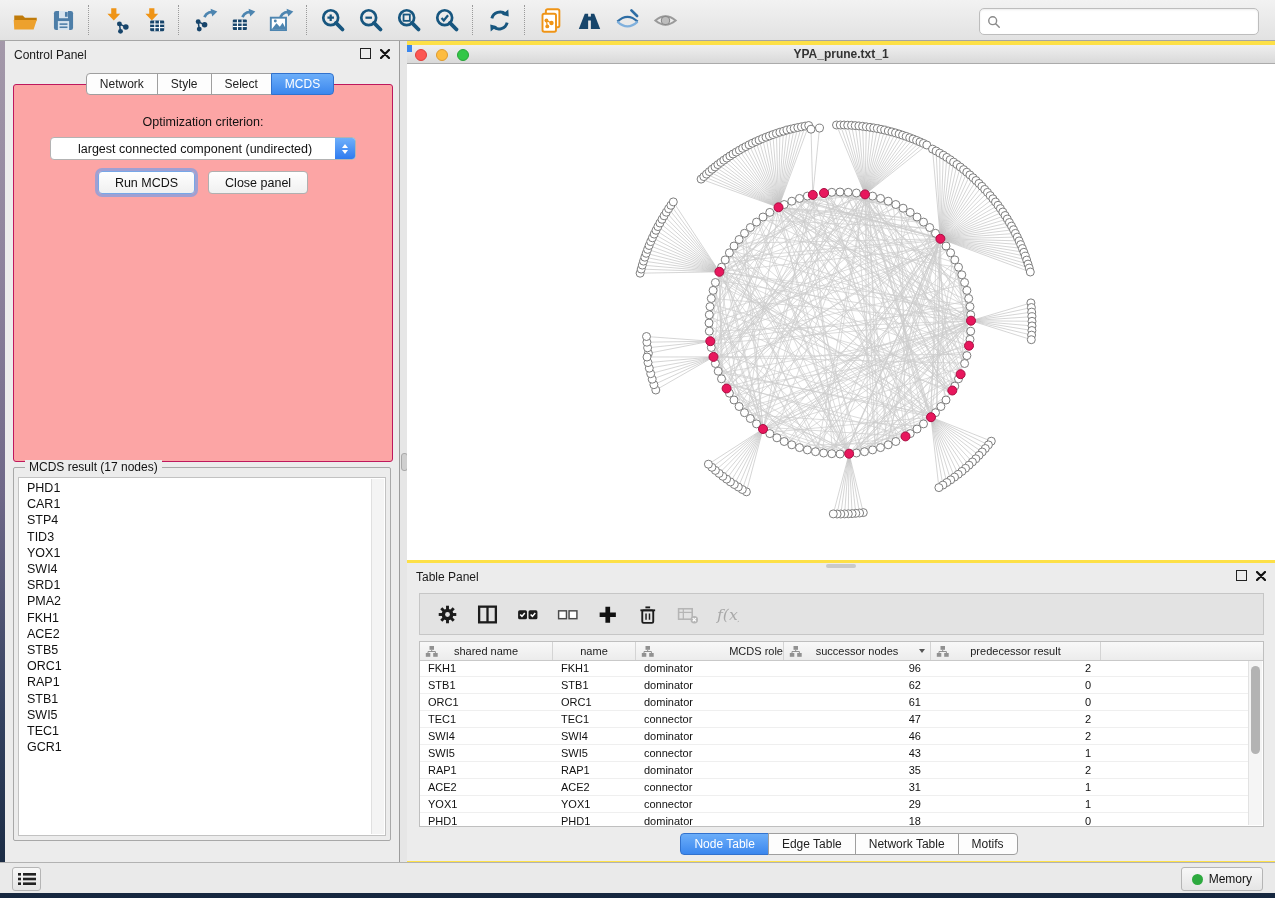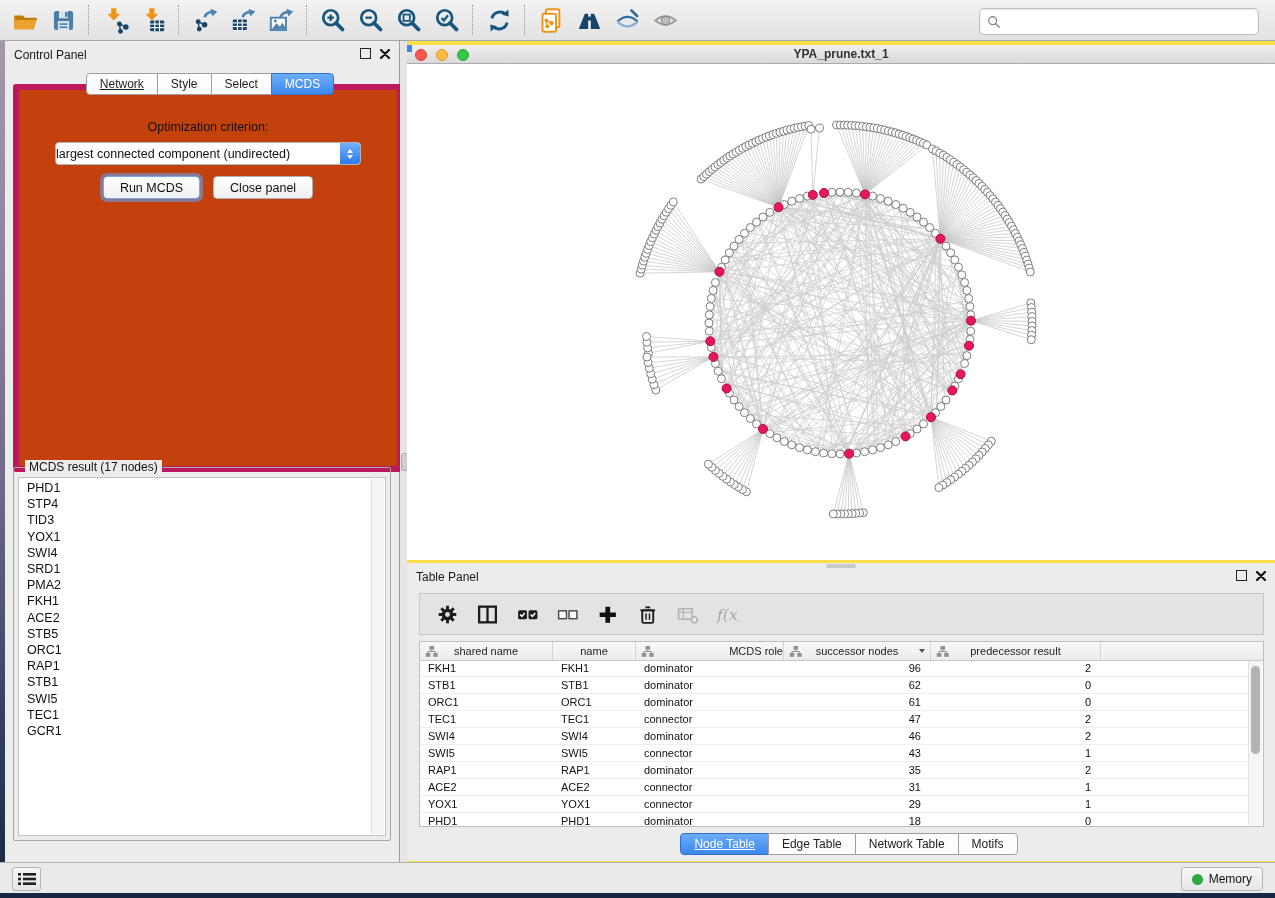--- a/index.html
+++ b/index.html
@@ -20,30 +20,30 @@
   
   #control-panel{left:5px;top:41px;width:395px;height:821px;background:#ececec;
     border-right:1px solid #9c9c9c;box-sizing:border-box;}
   .panel-title{position:absolute;left:9px;top:7px;font-size:12px;color:#1a1a1a;}
   .panel-btns{position:absolute;right:9px;top:7px;display:flex;gap:9px;align-items:center;}
   .float-ico{width:9px;height:9px;border:1.5px solid #222;display:inline-block;}
   .close-ico svg{width:10px;height:10px;display:block;}
   .seg-tabs{display:inline-flex;}
   .seg-tab{height:20px;line-height:20px;padding:0 13px;font-size:12px;background:#fdfdfd;color:#222;
     border:1px solid #9f9f9f;margin-left:-1px;cursor:default;}
-  .seg-tab:first-child{border-radius:4px 0 0 4px;margin-left:16px;text-decoration:underline;}
+  .seg-tab:first-child{border-radius:4px 0 0 4px;margin-left:16px;}
   .seg-tab:last-child{border-radius:0 4px 4px 0;}
   .seg-tab.sel{background:linear-gradient(#6caef9,#3b87ee);color:#fff;border-color:#3272cd;}
   #cp-tabs{position:absolute;left:0;top:32px;width:100%;display:flex;justify-content:center;z-index:3;}
-  #cp-content{position:absolute;left:8px;top:43px;width:378px;height:376px;background:#c2410c;
-    border:6px solid #be185d;border-radius:3px;}
+  #cp-content{position:absolute;left:8px;top:43px;width:378px;height:376px;background:#fca5a5;
+    border:1px solid #be185d;border-radius:3px;}
   #opt-label{position:absolute;left:0;top:30px;width:100%;text-align:center;font-size:12.5px;color:#111;}
   #criterion-select{position:absolute;left:36px;top:52px;width:306px;height:23px;background:#fff;
     border:1px solid #b3b3b3;border-radius:4px;box-sizing:border-box;display:flex;align-items:center;}
-  #criterion-select .val{flex:1;font-size:12.5px;padding-left:0;color:#111;white-space:nowrap;}
+  #criterion-select .val{flex:1;font-size:12.5px;padding-left:27px;color:#111;white-space:nowrap;}
   #criterion-select .cap{width:20px;height:21px;border-radius:0 3px 3px 0;
     background:linear-gradient(#6fb0fa,#2e7bf0);display:flex;flex-direction:column;align-items:center;justify-content:center;gap:2px;}
   .chev{width:0;height:0;border-left:3.5px solid transparent;border-right:3.5px solid transparent;}
   .chev.up{border-bottom:4px solid #fff;}
   .chev.dn{border-top:4px solid #fff;}
   #cp-buttons{position:absolute;left:0;top:86px;width:100%;display:flex;justify-content:center;gap:13px;}
   .mac-btn{height:23px;padding:0 16px;font-size:12.5px;color:#111;background:linear-gradient(#ffffff,#f0f0f0);
     border:1px solid #b0b0b0;border-radius:4px;cursor:default;}
   .mac-btn.focus{box-shadow:0 0 0 3px rgba(98,156,240,.6);border-color:#77a7e8;}
   #mcds-group{position:absolute;left:8px;top:426px;width:376px;height:372px;border:1px solid #a8a8a8;border-radius:2px;}
@@ -291,20 +291,21 @@
     <div id="cp-buttons">
       <button class="mac-btn focus">Run MCDS</button>
       <button class="mac-btn">Close panel</button>
     </div>
   </div>
   <div id="mcds-group">
     <span class="legend">MCDS result (17 nodes)</span>
     <div id="mcds-list-wrap">
       <div id="mcds-list">
           <div class="mcds-item">PHD1</div>
+          <div class="mcds-item">CAR1</div>
           <div class="mcds-item">STP4</div>
           <div class="mcds-item">TID3</div>
           <div class="mcds-item">YOX1</div>
           <div class="mcds-item">SWI4</div>
           <div class="mcds-item">SRD1</div>
           <div class="mcds-item">PMA2</div>
           <div class="mcds-item">FKH1</div>
           <div class="mcds-item">ACE2</div>
           <div class="mcds-item">STB5</div>
           <div class="mcds-item">ORC1</div>

